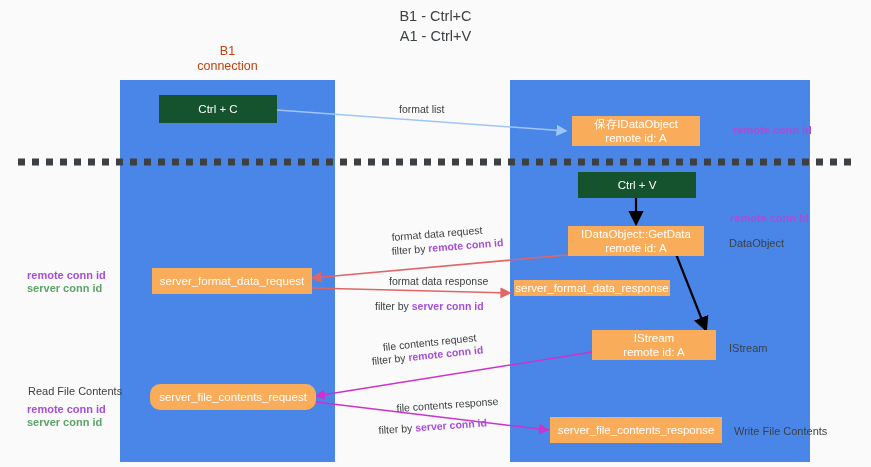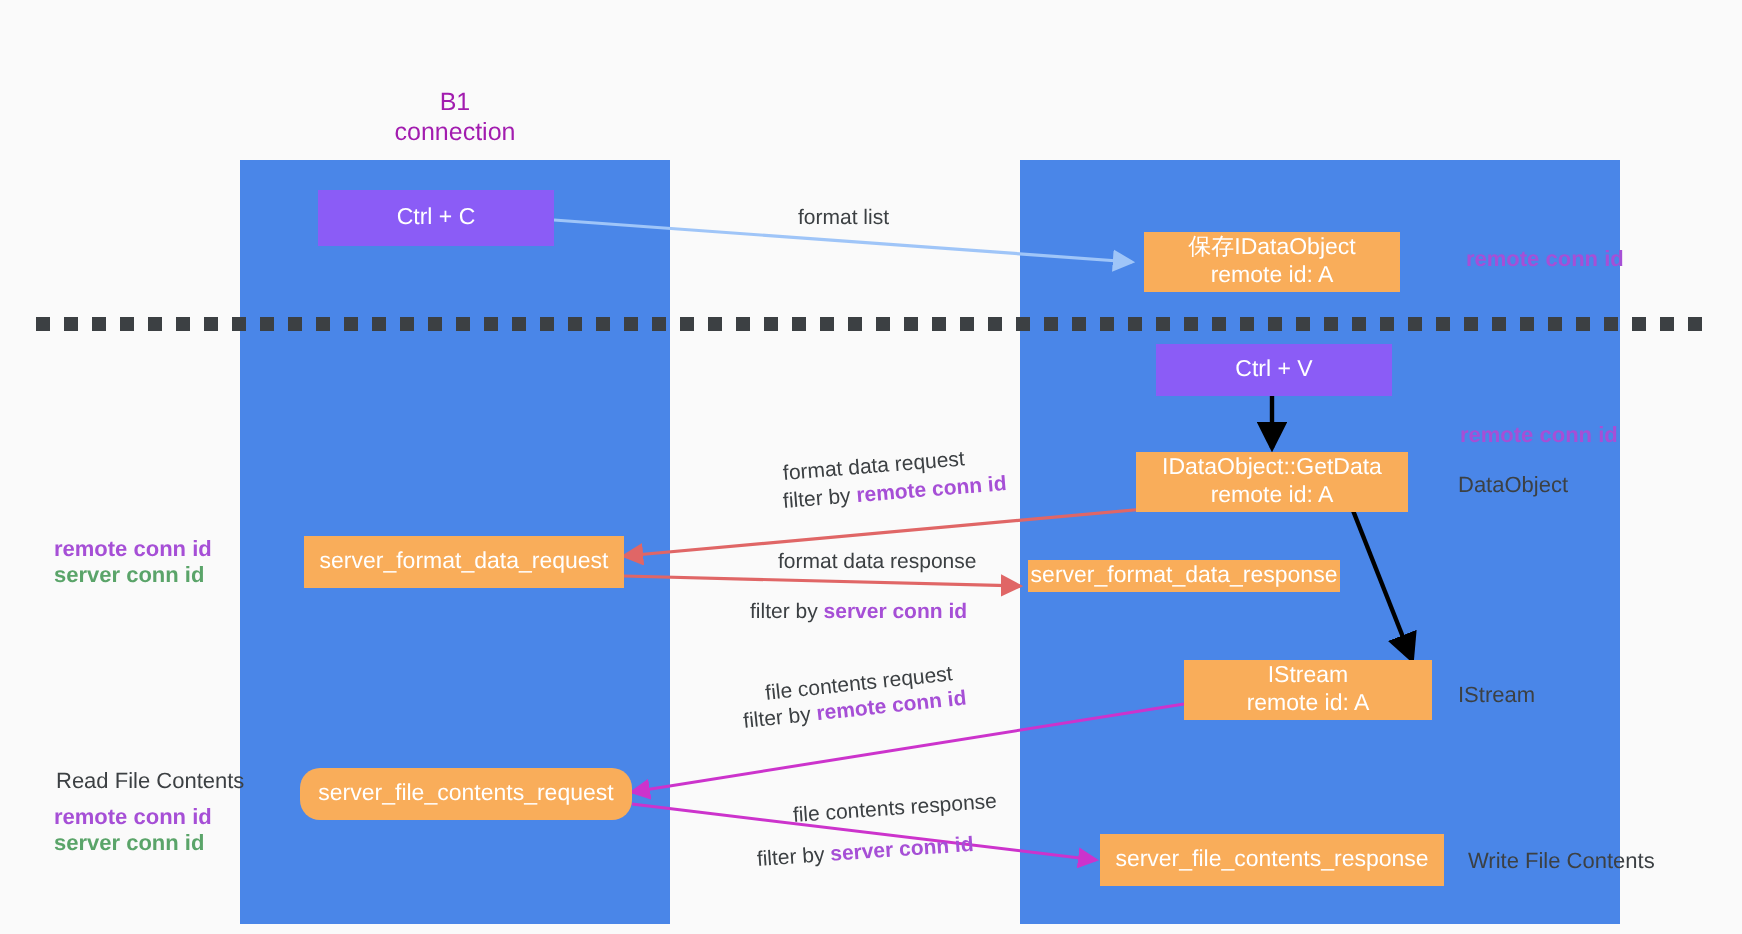--- a/index.html
+++ b/index.html
@@ -20,21 +20,21 @@
   }
   #col-b1{left:120px;top:80px;width:215px;height:382px;}
   #col-a1{left:510px;top:80px;width:300px;height:382px;}
 
   
   .col-head{
     position:absolute;
     text-align:center;
     font-size:12.5px;
     line-height:15px;
-    color:#a21caf;
+    color:#c2410c;
   }
   #head-b1{left:120px;top:44px;width:215px;}
   #head-a1{left:510px;top:44px;width:300px;}
   .col-head .l2{display:block;}
 
   
   #title{
     position:absolute;left:0;top:6px;width:871px;
     text-align:center;font-size:14.5px;line-height:20px;color:#3c4043;
   }
@@ -45,21 +45,21 @@
     position:absolute;
     box-sizing:border-box;
     display:flex;flex-direction:column;
     align-items:center;justify-content:center;
     color:#ffffff;
     font-size:11.5px;
     line-height:14px;
     text-align:center;
     padding:2px 4px;
   }
-  .node.green{background:#8b5cf6;}
+  .node.green{background:#14532d;}
   .node.orange{background:#f9ad5a;}
   .node .ln{display:block;white-space:nowrap;}
 
   
   .lbl{
     position:absolute;
     font-size:11px;
     line-height:14px;
     white-space:nowrap;
   }
@@ -79,20 +79,24 @@
   .edgelbl.flat{transform:none;}
 
   
   #wires{position:absolute;left:0;top:0;width:871px;height:467px;pointer-events:none;}
 </style>
 </head>
 <body>
 
 <div id="stage">
 
+  <div id="title">
+    <span>B1 - Ctrl+C</span>
+    <span>A1 - Ctrl+V</span>
+  </div>
 
   <div class="col-head" id="head-b1">
     <span>B1</span>
     <span class="l2">connection</span>
   </div>
 
   <div class="col" id="col-b1"></div>
   <div class="col" id="col-a1"></div>
 
   <svg id="wires" viewBox="0 0 871 467">

